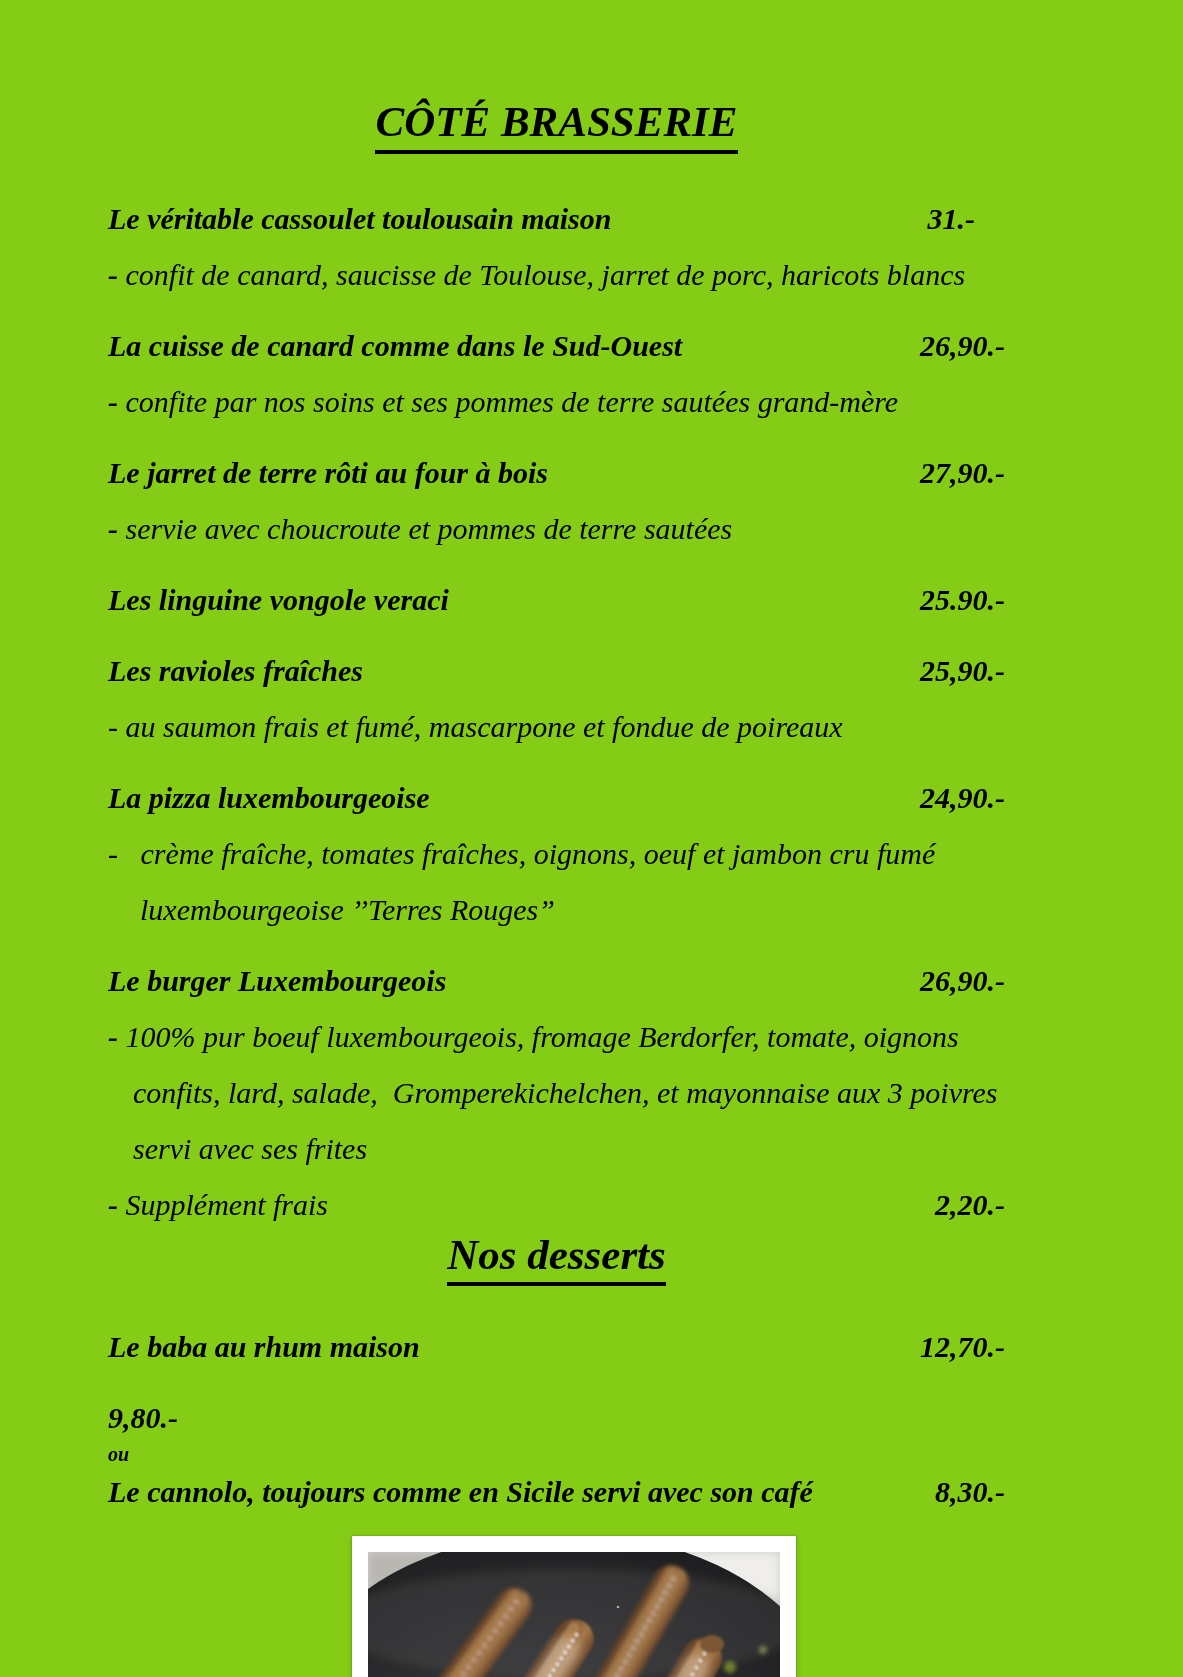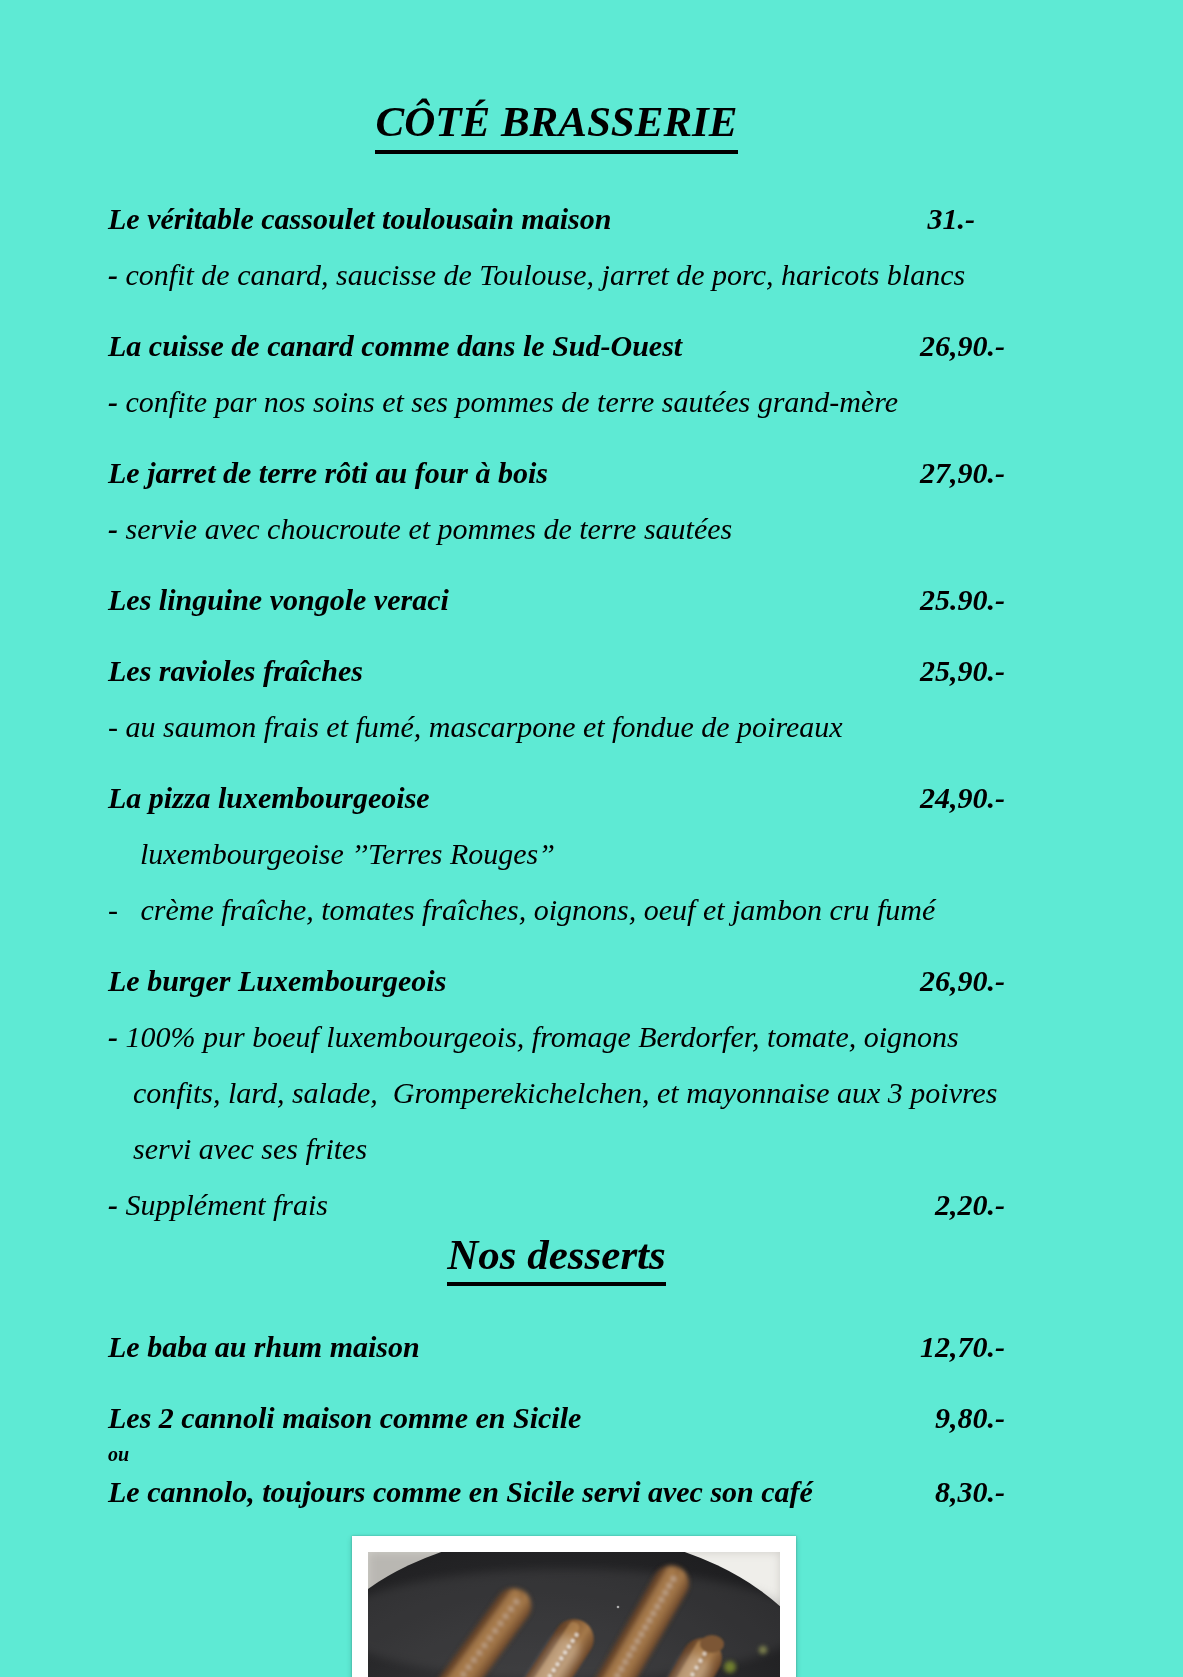--- a/index.html
+++ b/index.html
@@ -1,20 +1,20 @@
 <!DOCTYPE html>
 <html><head>
 <meta charset="utf-8">
 <style>
   * { margin:0; padding:0; box-sizing:border-box; }
   html,body { background:#ffffff; }
   .page {
     position:relative;
     width:1183px; height:1677px;
-    background:#5eead4;
+    background:#84cc16;
     overflow:hidden;
     font-family:"Liberation Serif","DejaVu Serif",serif;
     font-style:italic;
     color:#000;
   }
   .content { padding:0 178px 0 108px; }
 
   .section-title {
     text-align:center;
     font-size:43px;
@@ -132,22 +132,22 @@
         <span class="price">25,90.-</span>
       </div>
       <div class="desc">- au saumon frais et fumé, mascarpone et fondue de poireaux</div>
     </div>
 
     <div class="item">
       <div class="row">
         <span class="name">La pizza luxembourgeoise</span>
         <span class="price">24,90.-</span>
       </div>
+      <div class="desc">-   crème fraîche, tomates fraîches, oignons, oeuf et jambon cru fumé</div>
       <div class="desc indent-32">luxembourgeoise ’’Terres Rouges”</div>
-      <div class="desc">-   crème fraîche, tomates fraîches, oignons, oeuf et jambon cru fumé</div>
     </div>
 
     <div class="item">
       <div class="row">
         <span class="name">Le burger Luxembourgeois</span>
         <span class="price">26,90.-</span>
       </div>
       <div class="desc"><span class="dash">-</span><span> 100% pur boeuf luxembourgeois, fromage Berdorfer, tomate, oignons</span></div>
       <div class="desc indent-25">confits, lard, salade,  Gromperekichelchen, et mayonnaise aux 3 poivres</div>
       <div class="desc indent-25">servi avec ses frites</div>
@@ -163,21 +163,20 @@
 
     <div class="item" style="margin-top:42px;">
       <div class="row">
         <span class="name">Le baba au rhum maison</span>
         <span class="price">12,70.-</span>
       </div>
     </div>
 
     <div class="item">
       <div class="row">
-        <span class="name">Les 2 cannoli maison comme en Sicile</span>
         <span class="price">9,80.-</span>
       </div>
       <div class="connector">ou</div>
       <div class="row">
         <span class="name">Le cannolo, toujours comme en Sicile servi avec son café</span>
         <span class="price">8,30.-</span>
       </div>
     </div>
 
     <div class="photo-frame">

